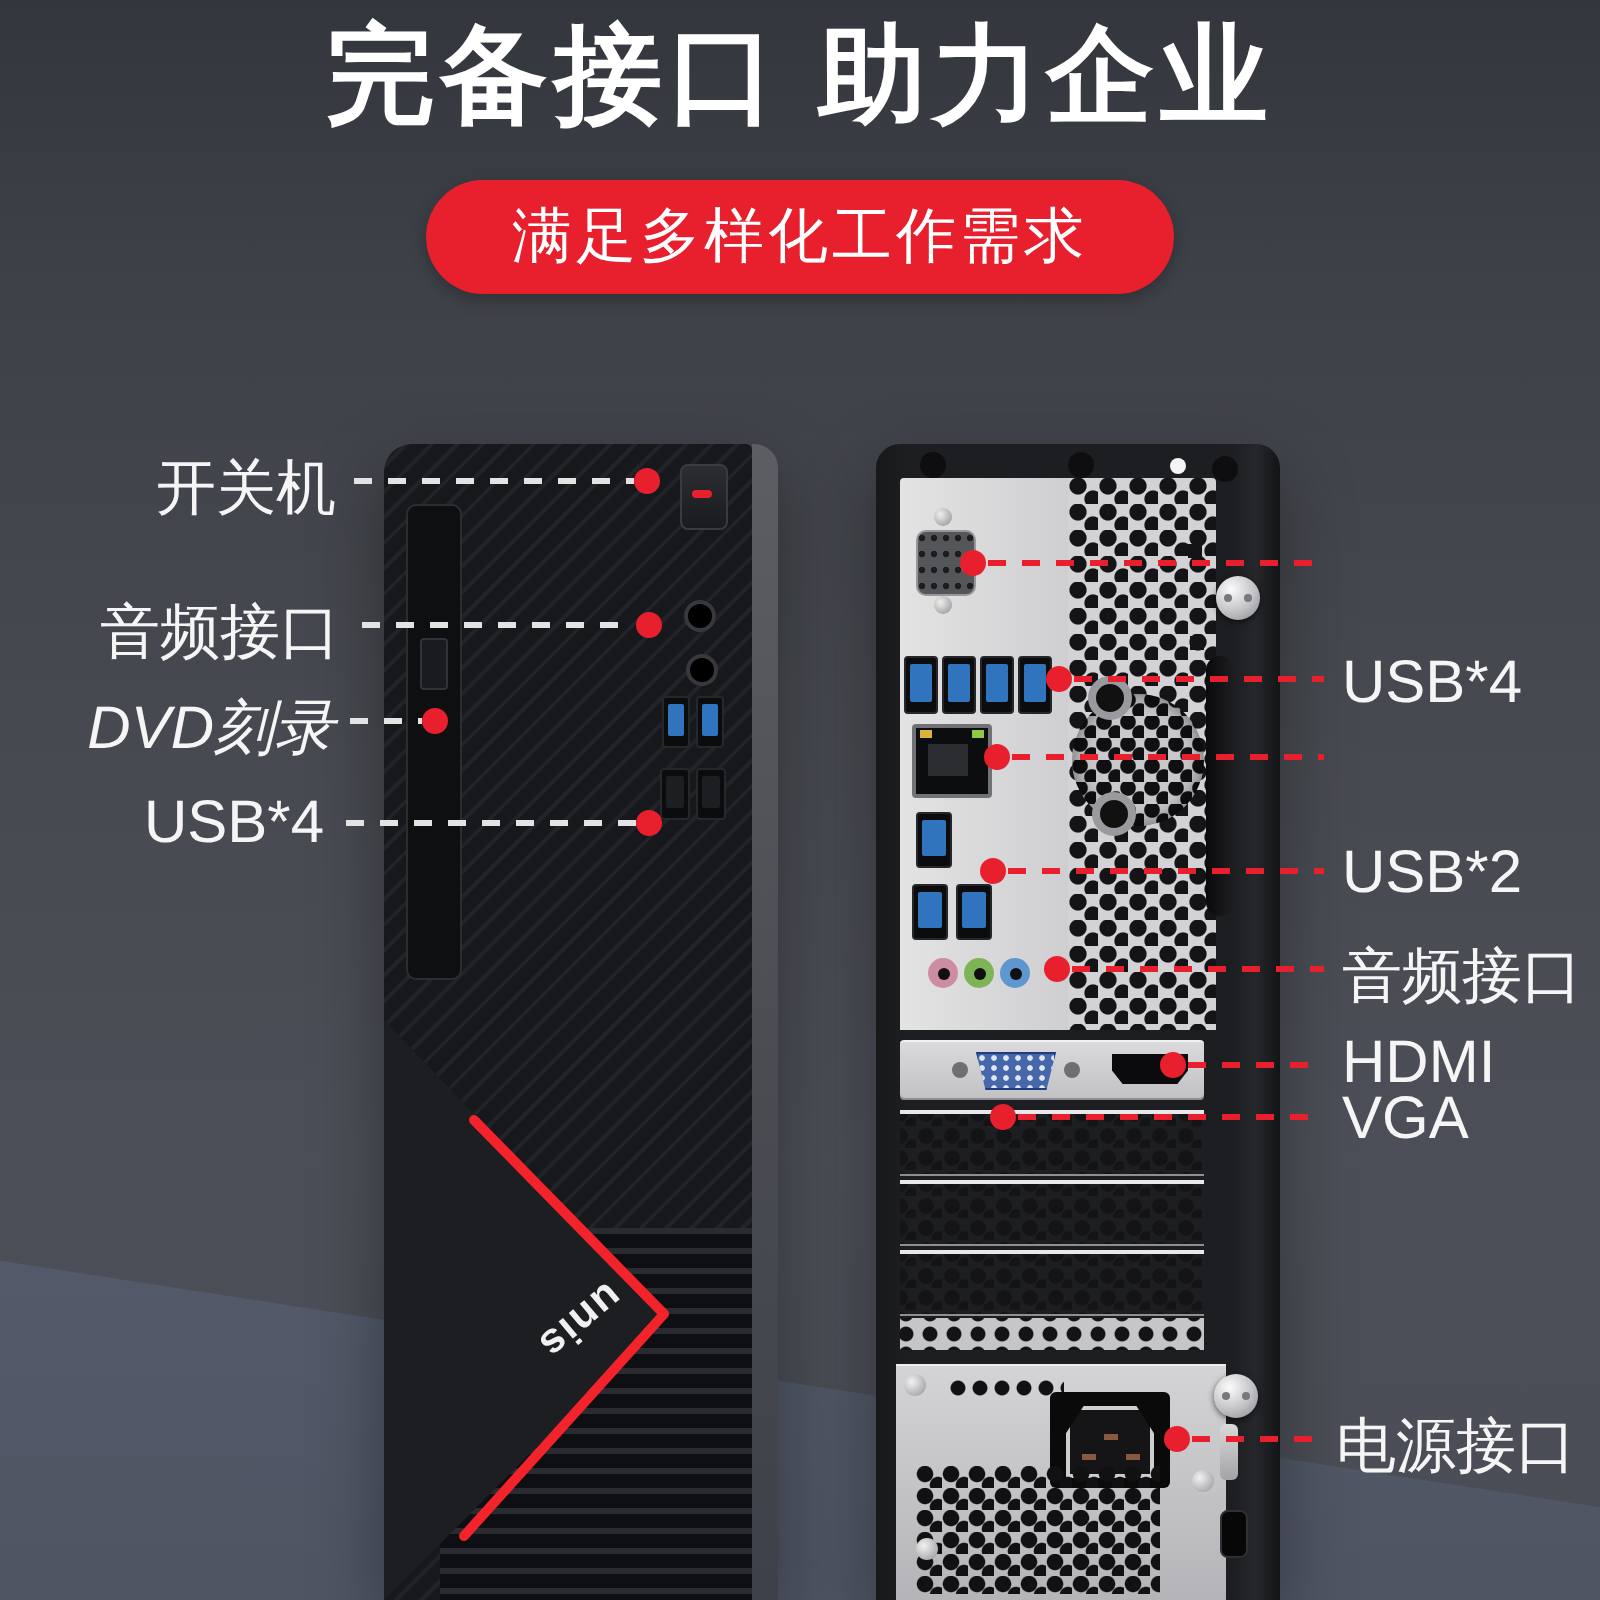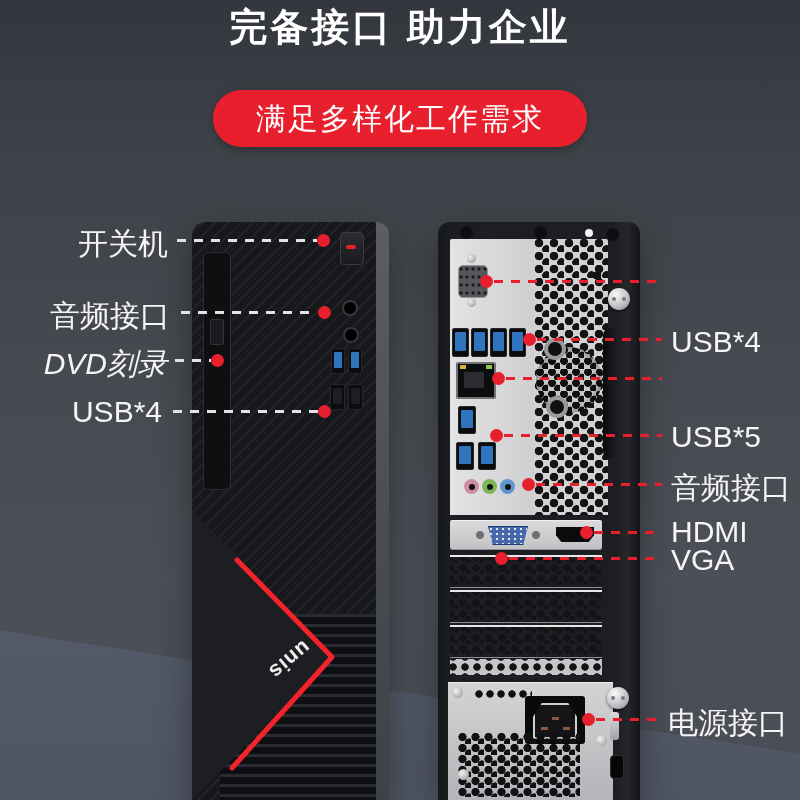--- a/index.html
+++ b/index.html
@@ -7,21 +7,21 @@
     position:relative;width:800px;height:800px;margin:0 auto;overflow:hidden;
     background:linear-gradient(180deg,#33363c 0%,#3e4147 18%,#46494f 45%,#4c4f57 72%,#4a4d55 100%);
     font-family:"Liberation Sans","DejaVu Sans",sans-serif;
   }
   
   .floor{position:absolute;left:0;top:0;width:800px;height:800px;z-index:0;
     clip-path:polygon(0 78.8%,100% 94.2%,100% 100%,0 100%);
     background:linear-gradient(180deg,#687081 0%,#5a6171 45%,#4f5563 100%);}
   
   .title{position:absolute;top:2px;left:0;width:800px;text-align:center;z-index:3;
-    font-size:38px;font-weight:800;color:#ffffff;letter-spacing:3px;}
+    font-size:54px;font-weight:800;color:#ffffff;letter-spacing:3px;}
   .pill{position:absolute;top:90px;left:50%;transform:translateX(-50%);z-index:3;
     width:374px;height:57px;border-radius:29px;background:#e8202e;
     box-shadow:0 3px 8px rgba(0,0,0,.25);}
   .pill span{display:block;text-align:center;line-height:57px;font-size:30px;color:#fff;letter-spacing:2px;}
   
   .co-label{position:absolute;z-index:6;font-size:30px;color:#f5f5f5;white-space:nowrap;}
   .co-label.right-align{text-align:right;}
   .dash-w{position:absolute;height:3px;z-index:5;
     background:repeating-linear-gradient(90deg,#e3e3e3 0 9px,transparent 9px 17px);}
   .dash-r{position:absolute;height:3px;z-index:5;
@@ -272,21 +272,21 @@
 
   <div class="dot" style="left:523px;top:333px;"></div>
   <div class="dash-r" style="left:537px;top:338px;width:125px;"></div>
   <div class="co-label" style="left:671px;top:325px;">USB*4</div>
 
   <div class="dot" style="left:492px;top:372px;"></div>
   <div class="dash-r" style="left:506px;top:377px;width:156px;"></div>
 
   <div class="dot" style="left:490px;top:429px;"></div>
   <div class="dash-r" style="left:504px;top:434px;width:158px;"></div>
-  <div class="co-label" style="left:671px;top:420px;">USB*5</div>
+  <div class="co-label" style="left:671px;top:420px;">USB*2</div>
 
   <div class="dot" style="left:522px;top:478px;"></div>
   <div class="dash-r" style="left:536px;top:483px;width:126px;"></div>
   <div class="co-label" style="left:671px;top:468px;">音频接口</div>
 
   <div class="dot" style="left:580px;top:526px;"></div>
   <div class="dash-r" style="left:594px;top:531px;width:68px;"></div>
   <div class="co-label" style="left:671px;top:515px;">HDMI</div>
 
   <div class="dot" style="left:495px;top:552px;"></div>

